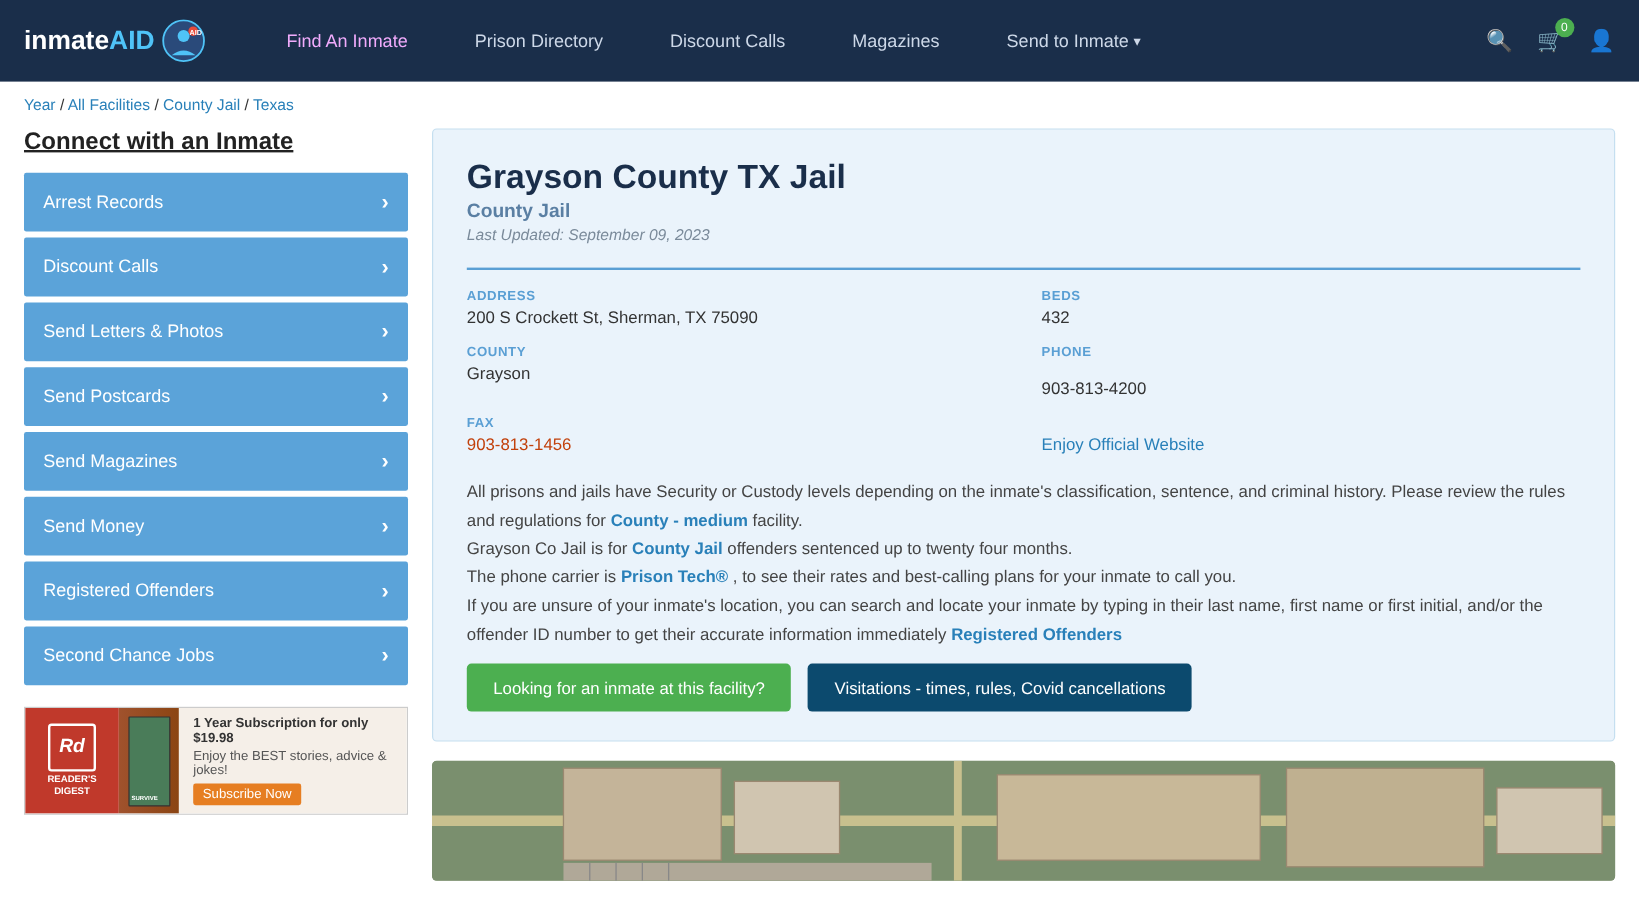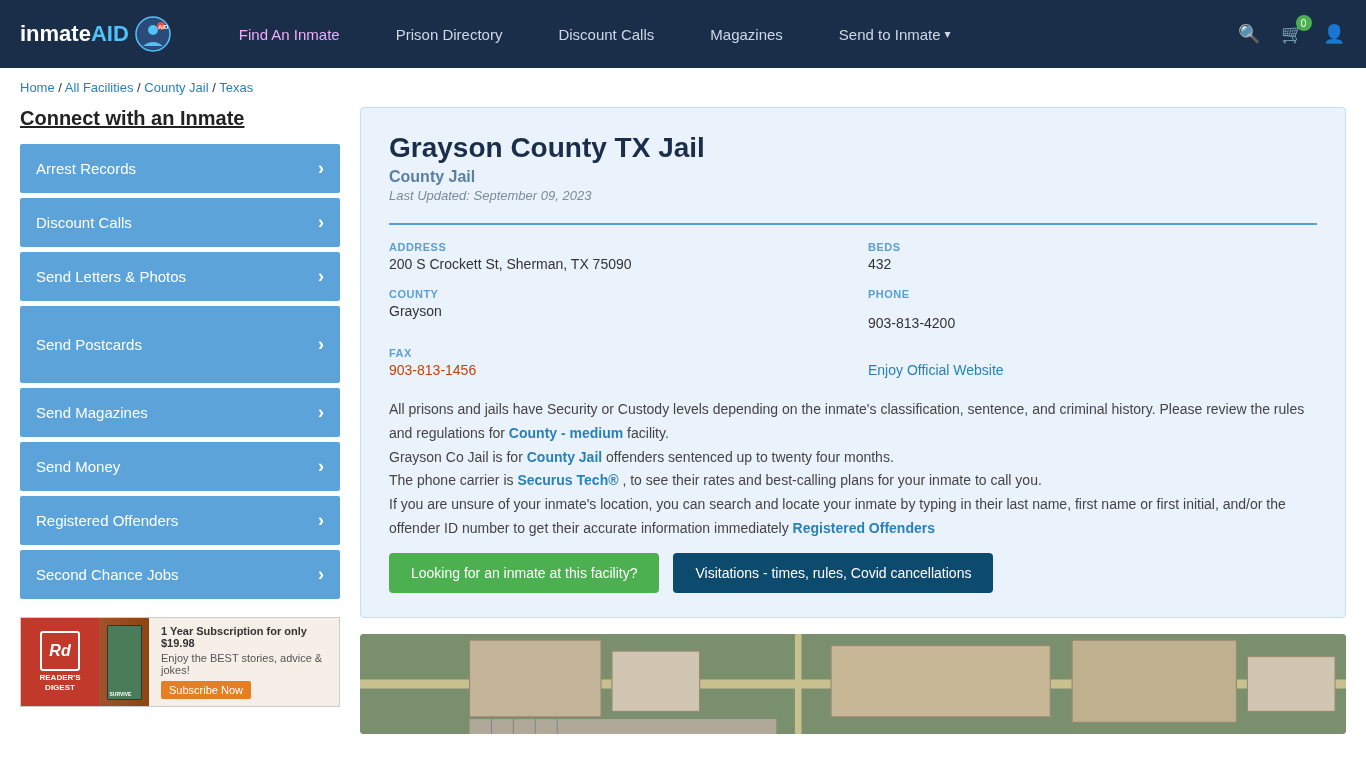--- a/index.html
+++ b/index.html
@@ -38,21 +38,21 @@
     <span style="color:#cdd8e8; font-size:18px; cursor:pointer;">🔍</span>
     <span style="color:#cdd8e8; font-size:18px; cursor:pointer; position:relative;">
       🛒
       <span style="position:absolute; top:-8px; right:-8px; background:#4caf50; color:#fff; border-radius:50%; width:16px; height:16px; font-size:10px; display:flex; align-items:center; justify-content:center;">0</span>
     </span>
     <span style="color:#cdd8e8; font-size:18px; cursor:pointer;">👤</span>
   </div>
 </nav>
 
 <div style="padding:12px 20px; font-size:13px;">
-  <a href="#" style="color:#2980b9; text-decoration:none;">Home</a>
+  <a href="#" style="color:#2980b9; text-decoration:none;">Year</a>
   <span> / </span>
   <a href="#" style="color:#2980b9; text-decoration:none;">All Facilities</a>
   <span> / </span>
   <a href="#" style="color:#2980b9; text-decoration:none;">County Jail</a>
   <span> / </span>
   <a href="#" style="color:#2980b9; text-decoration:none;">Texas</a>
 </div>
 
 <div style="display:flex; padding:0 20px 20px 20px; gap:20px; align-items:flex-start;">
 
@@ -68,21 +68,21 @@
       <div style="background:#5ba3d9; color:#fff; display:flex; align-items:center; justify-content:space-between; padding:14px 16px; cursor:pointer; border-radius:2px; font-size:15px;">
         <span>Discount Calls</span>
         <span style="font-size:18px; font-weight:bold;">›</span>
       </div>
 
       <div style="background:#5ba3d9; color:#fff; display:flex; align-items:center; justify-content:space-between; padding:14px 16px; cursor:pointer; border-radius:2px; font-size:15px;">
         <span>Send Letters &amp; Photos</span>
         <span style="font-size:18px; font-weight:bold;">›</span>
       </div>
 
-      <div style="background:#5ba3d9; color:#fff; display:flex; align-items:center; justify-content:space-between; padding:28px 16px; cursor:pointer; border-radius:2px; font-size:15px;">
+      <div style="background:#5ba3d9; color:#fff; display:flex; align-items:center; justify-content:space-between; padding:14px 16px; cursor:pointer; border-radius:2px; font-size:15px;">
         <span>Send Postcards</span>
         <span style="font-size:18px; font-weight:bold;">›</span>
       </div>
 
       <div style="background:#5ba3d9; color:#fff; display:flex; align-items:center; justify-content:space-between; padding:14px 16px; cursor:pointer; border-radius:2px; font-size:15px;">
         <span>Send Magazines</span>
         <span style="font-size:18px; font-weight:bold;">›</span>
       </div>
 
       <div style="background:#5ba3d9; color:#fff; display:flex; align-items:center; justify-content:space-between; padding:14px 16px; cursor:pointer; border-radius:2px; font-size:15px;">
@@ -170,21 +170,21 @@
           <a href="#" style="color:#2980b9; font-weight:bold; text-decoration:none;">County - medium</a>
           <span> facility.</span>
         </p>
         <p>
           <span>Grayson Co Jail is for</span>
           <a href="#" style="color:#2980b9; font-weight:bold; text-decoration:none;">County Jail</a>
           <span> offenders sentenced up to twenty four months.</span>
         </p>
         <p>
           <span>The phone carrier is</span>
-          <a href="#" style="color:#2980b9; font-weight:bold; text-decoration:none;">Securus Tech®</a>
+          <a href="#" style="color:#2980b9; font-weight:bold; text-decoration:none;">Prison Tech®</a>
           <span>, to see their rates and best-calling plans for your inmate to call you.</span>
         </p>
         <p>
           <span>If you are unsure of your inmate's location, you can search and locate your inmate by typing in their last name, first name or first initial, and/or the offender ID number to get their accurate information immediately</span>
           <a href="#" style="color:#2980b9; font-weight:bold; text-decoration:none;">Registered Offenders</a>
         </p>
       </div>
 
       <div style="display:flex; gap:14px; margin-top:12px;">
         <button style="background:#4caf50; color:#fff; padding:12px 22px; border:none; border-radius:4px; font-size:14px; cursor:pointer; font-weight:500;">Looking for an inmate at this facility?</button>

